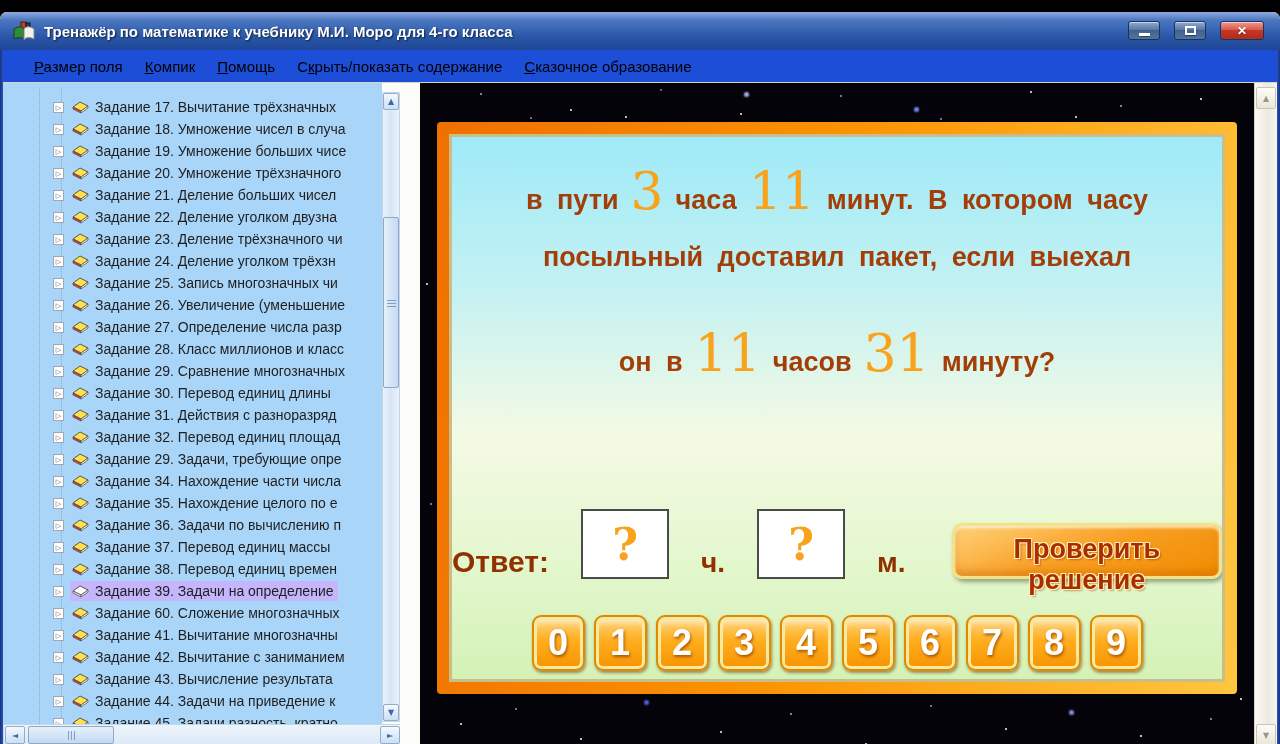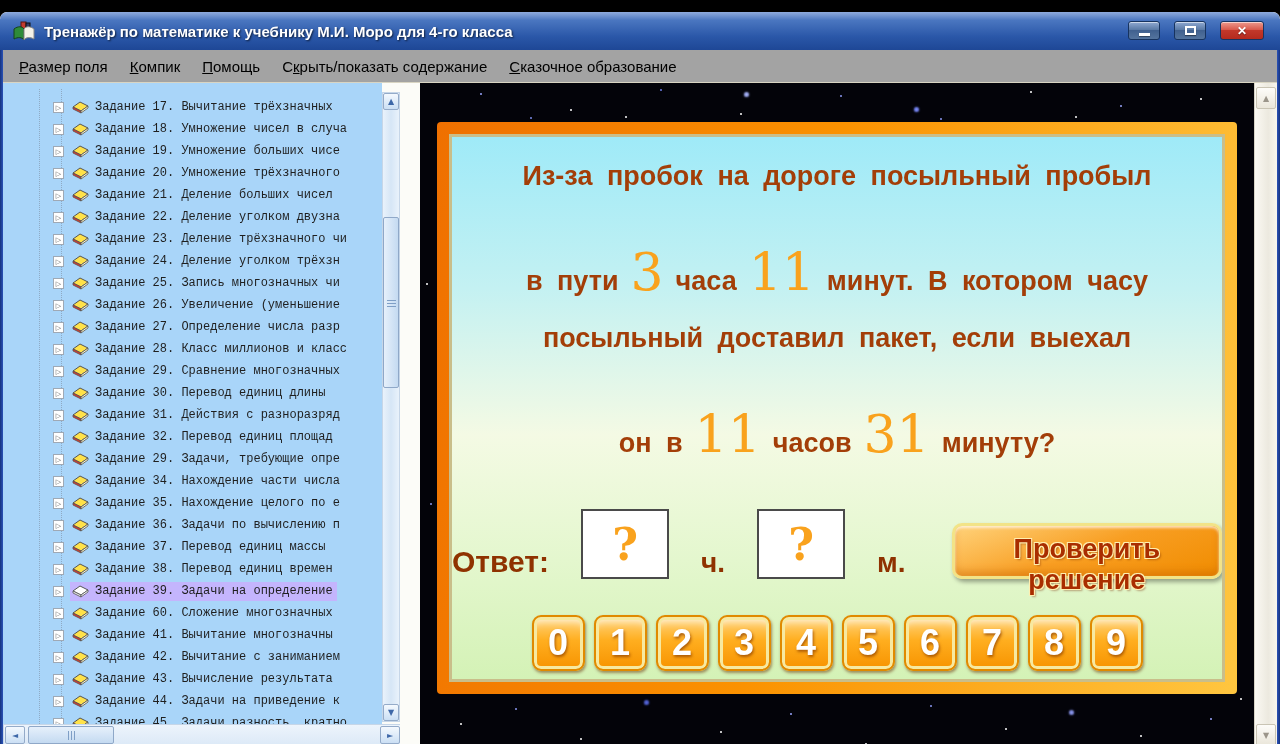--- a/index.html
+++ b/index.html
@@ -15,43 +15,43 @@
   .win-buttons { position:absolute; right:16px; top:9px; display:flex; gap:14px; }
   .wbtn { width:32px; height:19px; border:1px solid #17335F; border-radius:3px;
     background:linear-gradient(180deg,#8FA9D2 0%,#5A7AA6 45%,#41618F 50%,#54749E 100%);
     box-shadow:inset 0 1px 0 rgba(255,255,255,.55); display:flex; align-items:center; justify-content:center; }
   .wbtn.close { width:44px; background:linear-gradient(180deg,#EC9A8E 0%,#D95A4C 45%,#C2382A 50%,#B52A1E 100%);
     color:#fff; font-size:12px; font-weight:bold; text-shadow:0 1px 1px rgba(0,0,0,.5); }
   .glyph-min { width:11px; height:3px; background:#fff; margin-top:7px; box-shadow:0 1px 1px rgba(0,0,0,.4); }
   .glyph-max { width:11px; height:9px; border:2px solid #fff; box-shadow:0 1px 1px rgba(0,0,0,.4); }
 
   
-  .menubar { position:absolute; left:3px; top:38px; width:1274px; height:33px; background:#a3a3a3;
-    border-bottom:1px solid #D9D5C3; display:flex; align-items:center; padding-left:5px;
+  .menubar { position:absolute; left:3px; top:38px; width:1274px; height:33px; background:#1d4ed8;
+    border-bottom:1px solid #D9D5C3; display:flex; align-items:center; padding-left:20px;
     font-size:15px; color:#000; }
   .menu-item { padding:6px 11px; white-space:nowrap; }
 
   
   .b-left  { position:absolute; left:0; top:38px; width:3px;  height:700px; background:linear-gradient(90deg,#16337E,#2A52B8); }
   .b-right { position:absolute; left:1277px; top:38px; width:3px; height:700px; background:linear-gradient(270deg,#16337E,#2A52B8); }
   .b-bottom{ position:absolute; left:0; top:738px; width:1280px; height:6px;
     background:linear-gradient(180deg,#DFE5F0 0%,#2A55B8 35%,#16337E 100%); }
 
   
   .tree { position:absolute; left:3px; top:71px; width:379px; height:641px; background:#A9D5F9;
     overflow:hidden; padding-top:13px; }
   .guide { position:absolute; top:6px; bottom:0; width:0; border-left:1px dotted #8FAAC4; }
   .g1 { left:36px; } .g2 { left:58px; }
   .trow { position:relative; height:22px; display:flex; align-items:center; padding-left:50px; white-space:nowrap; }
   .exp { width:11px; height:11px; background:#fff; border:1px solid #9FA9B5; margin-right:6px; flex:none;
     display:flex; align-items:center; justify-content:center; font-size:7px; line-height:7px; color:#5A5A5A; }
   .rowbody { display:flex; align-items:center; padding:2px 4px 2px 2px; }
   .trow.sel .rowbody { background:#c4b5fd; }
   .book { width:17px; height:15px; margin-right:6px; flex:none; }
-  .tlabel { font-size:12px; color:#1F1F1F;font-family:Liberation Mono, monospace; }
+  .tlabel { font-size:14px; color:#1F1F1F; }
 
   
   .tvscroll { position:absolute; left:382px; top:80px; width:18px; height:630px;
     background:linear-gradient(90deg,#E9F2FB,#D6E6F6 50%,#E9F2FB); border:1px solid #C6D6E8; }
   .tvbtn { position:absolute; left:0px; width:16px; height:17px; border:1px solid #94ABC9; border-radius:2px;
     background:linear-gradient(180deg,#F4F9FE,#CBDFF4); display:flex; align-items:center; justify-content:center;
     font-size:8px; color:#3E68A8; font-family:"DejaVu Sans",sans-serif; }
   .tvbtn.up { top:0; } .tvbtn.down { bottom:0; }
   .tvthumb { position:absolute; left:0px; top:124px; width:16px; height:171px; border:1px solid #8FA8C8; border-radius:2px;
     background:linear-gradient(90deg,#E6F0FB,#C4DAF1); }
@@ -505,23 +505,20 @@
   <div class="botgap"></div>
 
   <div class="stage">
     <div class="stars"></div>
     <div class="stars2"></div>
 
     <div class="card">
       <div class="card-inner">
         <div class="question" id="question">
             <div class="q-line">
-              <span class="q-text">Из-за пробок на дороге посыльный пробыл</span>
-            </div>
-            <div class="q-line">
               <span class="q-text">в пути</span>
               <span class="q-big">3</span>
               <span class="q-text">часа</span>
               <span class="q-big">11</span>
               <span class="q-text">минут. В котором часу</span>
             </div>
             <div class="q-line">
               <span class="q-text">посыльный доставил пакет, если выехал</span>
             </div>
             <div class="q-line">

